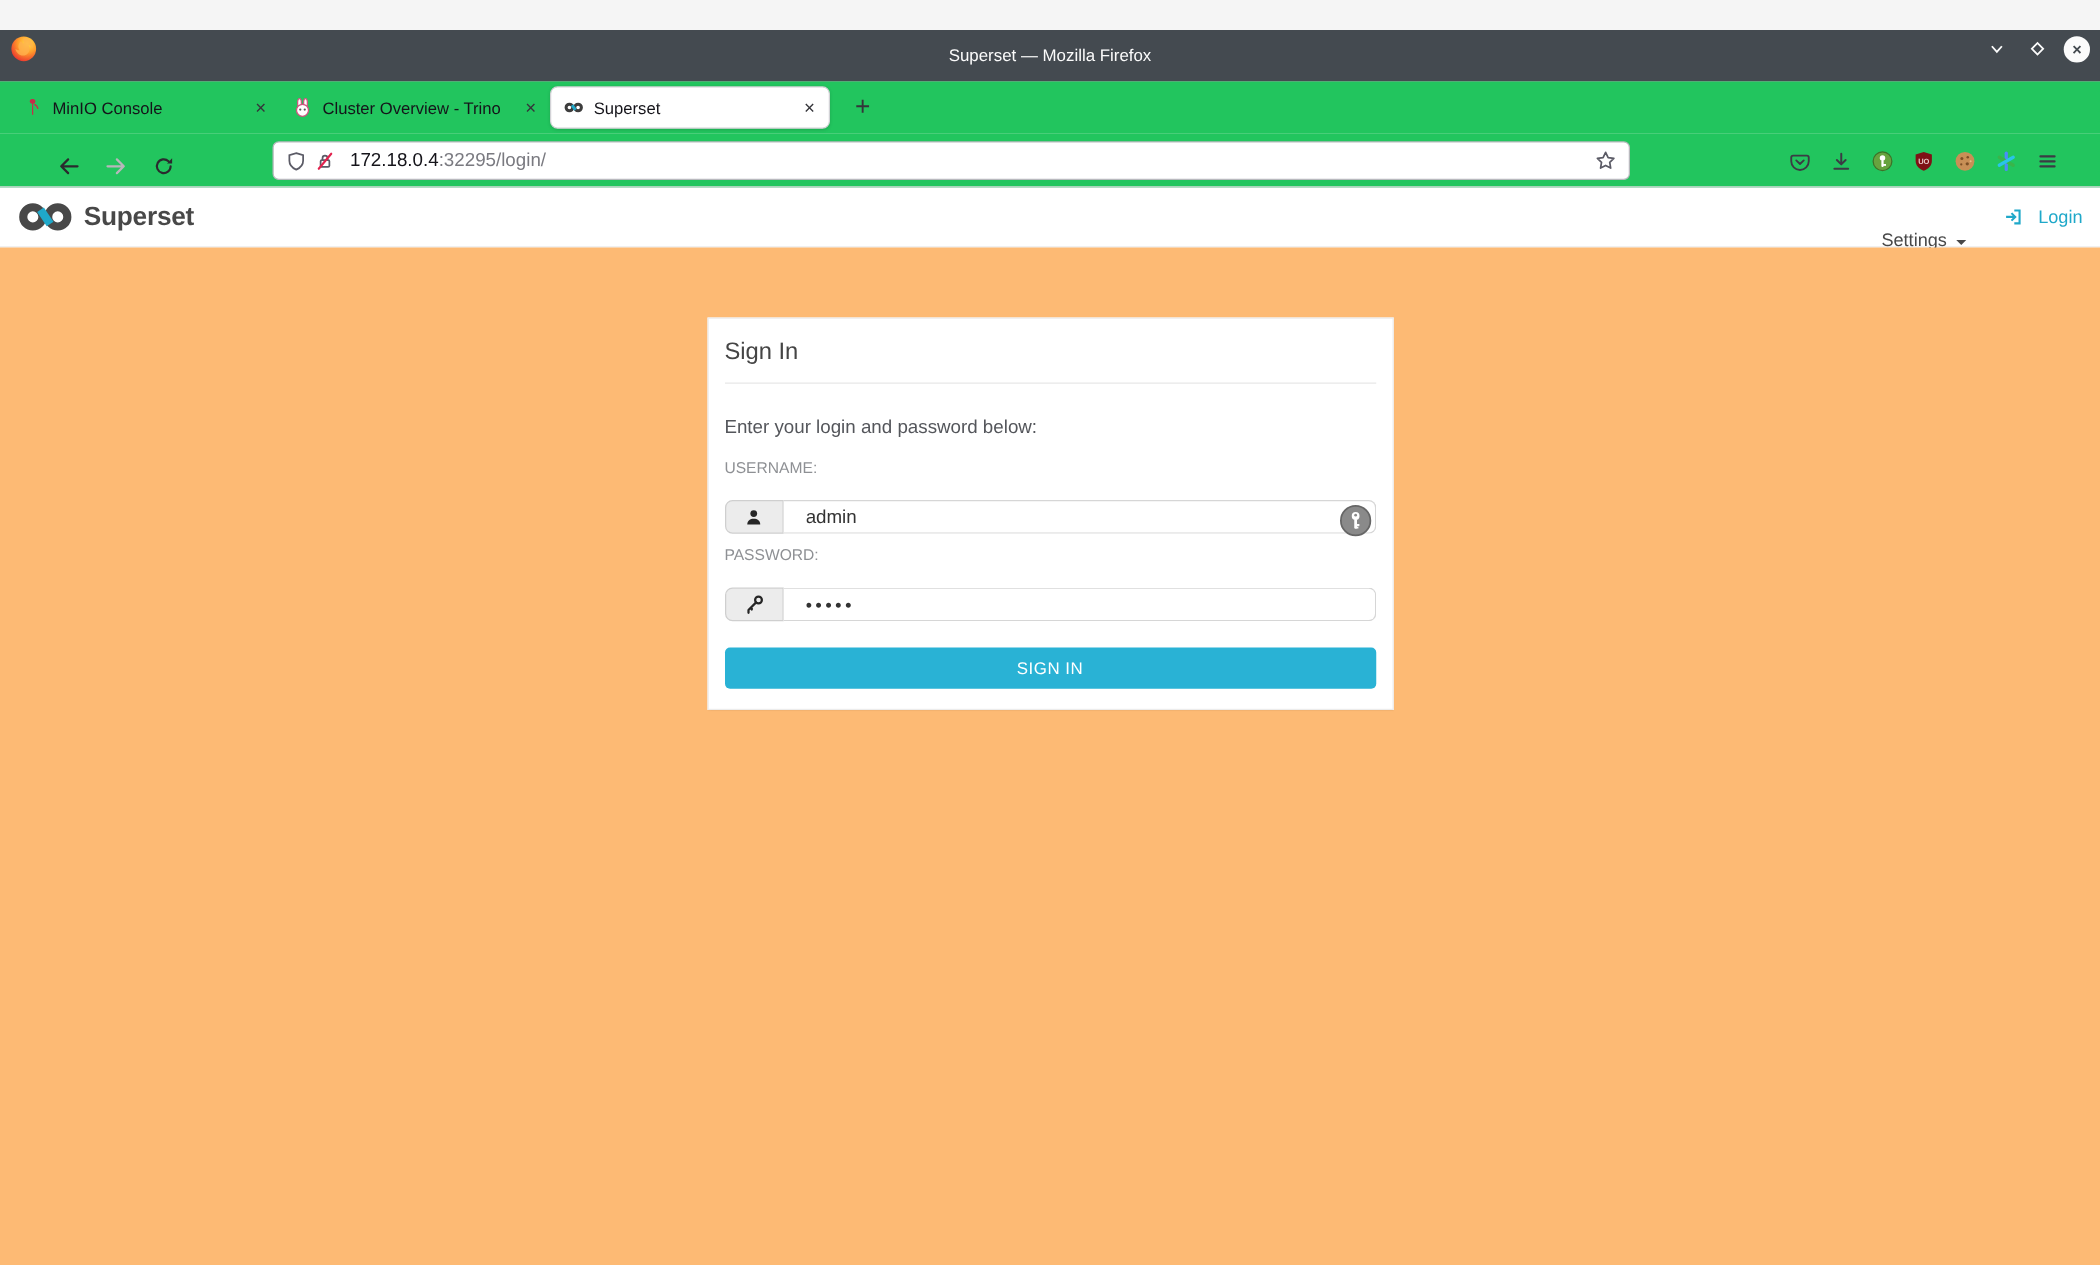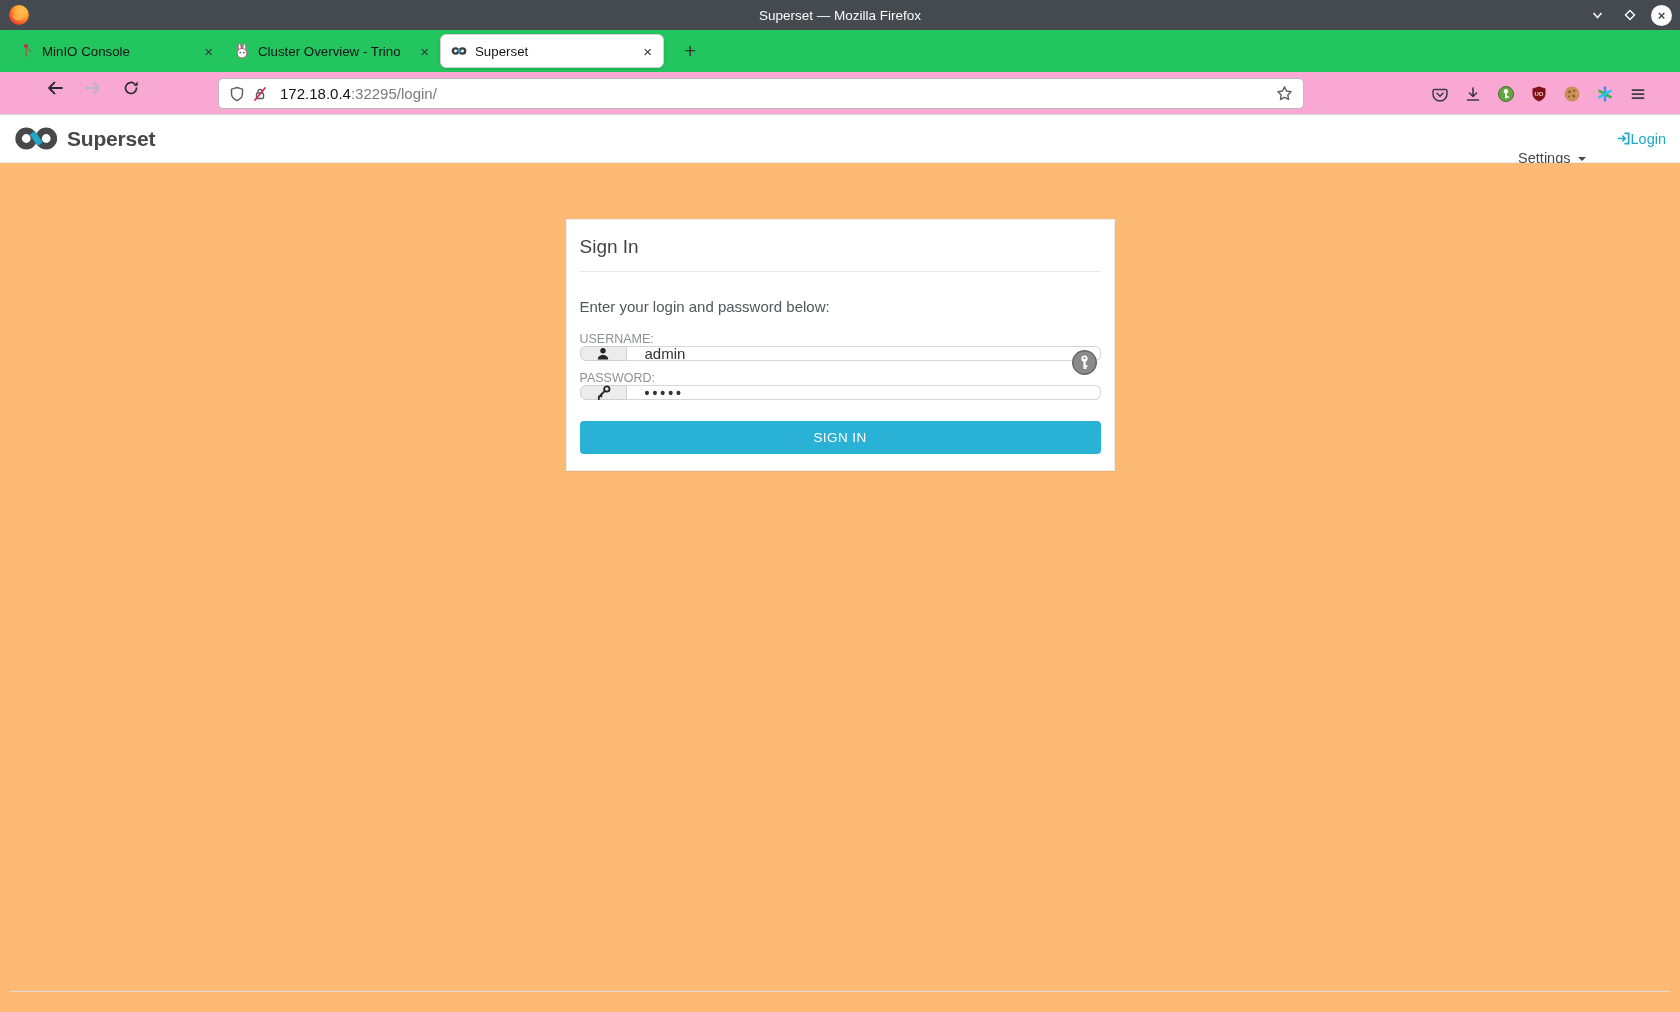--- a/index.html
+++ b/index.html
@@ -1,62 +1,62 @@
 <!DOCTYPE html>
 <html><head>
 <meta charset="utf-8">
 <style>
   * { box-sizing: border-box; margin: 0; padding: 0; }
   html,body { width: 1680px; height: 1012px; overflow: hidden; }
   body { font-family: "Liberation Sans", sans-serif; background: #f5f5f5; }
 
   
-  .titlebar { height: 30px; background: #444a50; display: flex; align-items: center; position: relative; }
+  .titlebar { height: 41px; background: #444a50; display: flex; align-items: center; position: relative; margin-top: 24px; }
   .ff-logo { position: absolute; left: 8px; top: 4px; width: 22px; height: 22px; }
   .window-title { flex: 1; text-align: center; color: #fbfbfb; font-size: 13.5px; }
   .window-controls { position: absolute; right: 8px; top: 0; height: 30px; display: flex; align-items: center; gap: 11px; }
   .wc-btn { width: 21px; height: 21px; display: flex; align-items: center; justify-content: center; cursor: default; }
   .wc-close { background: #fbfbfb; border-radius: 50%; color: #444a50; font-size: 13px; font-weight: bold; line-height: 1; }
 
   
   .tabbar { height: 42px; background: #22c55e; display: flex; align-items: center; padding-left: 8px; }
   .tab { display: flex; align-items: center; gap: 8px; height: 42px; width: 216px; padding: 0 8px 0 10px; font-size: 13.3px; color: #15141a; }
   .tab.active { height: 34px; width: 224px; background: #fff; border: 1px solid #d2d2d6; border-radius: 6px; box-shadow: 0 1px 3px rgba(0,0,0,.14); }
   .tab-fav { width: 16px; height: 16px; flex: 0 0 16px; }
   .tab-label { flex: 1; white-space: nowrap; overflow: hidden; }
   .tab-close { font-size: 15px; color: #35353a; padding: 0 3px; }
   .newtab { font-size: 21px; color: #35353a; margin-left: 14px; padding: 0 6px; }
 
   
-  .navbar { height: 43px; background: #f9a8d4; border-bottom: 1px solid #d8d8dc; position: relative; display: flex; align-items: flex-start; padding-left: 30px; }
+  .navbar { height: 43px; background: #22c55e; border-bottom: 1px solid #d8d8dc; position: relative; display: flex; align-items: flex-end; padding-left: 30px; }
   .nav-btns { display: flex; margin-left: 8px; gap: 4px; }
   .nav-btn { width: 34px; height: 32px; display: flex; align-items: center; justify-content: center; border-radius: 4px; }
   .urlbar { position: absolute; left: 218px; top: 6px; width: 1086px; height: 31px; background: #fff; border: 1px solid #b9b9be; border-radius: 5px; display: flex; align-items: center; padding: 0 10px; gap: 7px; }
   .url-text { flex: 1; font-size: 15px; color: #15141a; margin-left: 5px; white-space: nowrap; }
   .url-rest { color: #7a7a80; }
   .toolbar-icons { position: absolute; right: 33px; top: 0; height: 43px; display: flex; align-items: center; gap: 15px; }
   .ti { width: 18px; height: 18px; }
 
   
   .app-header { height: 48px; background: #fff; border-bottom: 1px solid #ececec; display: flex; align-items: center; padding: 0 14px; }
   .brand { display: flex; align-items: center; gap: 7px; }
   .brand-name { font-size: 21px; font-weight: bold; color: #484848; letter-spacing: -0.2px; }
   .header-right { margin-left: auto; display: flex; align-items: center; gap: 30px; }
   .settings { display: flex; align-items: center; gap: 7px; font-size: 14.5px; color: #484848; cursor: pointer; margin-top: 39px; }
   .caret-down { width: 0; height: 0; border-left: 4px solid transparent; border-right: 4px solid transparent; border-top: 4px solid #484848; margin-top: 2px; }
-  .login-link { display: flex; align-items: center; gap: 0; font-size: 14.5px; color: #1fa8c9; text-decoration: none; cursor: pointer; }
+  .login-link { display: flex; align-items: center; gap: 13px; font-size: 14.5px; color: #1fa8c9; text-decoration: none; cursor: pointer; }
 
   
   .main { position: relative; height: 849px; background: #fdba74; }
   .login-card { width: 549px; margin: 0 auto; position: relative; top: 56px; background: #fff; border: 1px solid #ececec; box-shadow: 0 1px 1px rgba(0,0,0,.04); padding: 8px 13px 16px 13px; }
   .card-title { font-size: 19px; font-weight: 400; color: #454545; padding: 8px 0 13px 0; border-bottom: 1px solid #e8e8e8; }
   .card-sub { margin-top: 26px; font-size: 15px; color: #54565b; }
   .field-label { margin-top: 17px; font-size: 12.5px; color: #8e9094; }
   .field-label.pw { margin-top: 10px; }
-  .input-group { margin-top: 0; display: flex; height: 15px; position: relative; }
+  .input-group { margin-top: 19px; display: flex; height: 27px; position: relative; }
   .input-addon { width: 47px; flex: 0 0 47px; background: #ececec; border: 1px solid #cfcfcf; border-right: 1px solid #cfcfcf; border-radius: 6px 0 0 6px; display: flex; align-items: center; justify-content: center; }
   .input-group input { flex: 1; min-width: 0; border: 1px solid #d6d6d6; border-left: none; border-radius: 0 6px 6px 0; font-size: 15px; color: #333; padding: 0 40px 0 18px; font-family: inherit; outline: none; background: #fff; }
   .input-group input.pw-input { letter-spacing: 3px; font-size: 14px; font-weight: bold; }
   .kpxc-badge { position: absolute; right: 3px; top: 3px; width: 27px; height: 27px; }
   .signin-btn { margin-top: 21px; width: 100%; height: 33px; background: #29b2d5; border: none; border-radius: 4px; color: #fff; font-size: 13.5px; letter-spacing: 0.4px; font-family: inherit; cursor: pointer; }
   .footer-line { position: absolute; left: 10px; right: 10px; bottom: 20px; border-top: 1px solid #dcdcdc; }
 </style>
 </head>
 <body>
 

